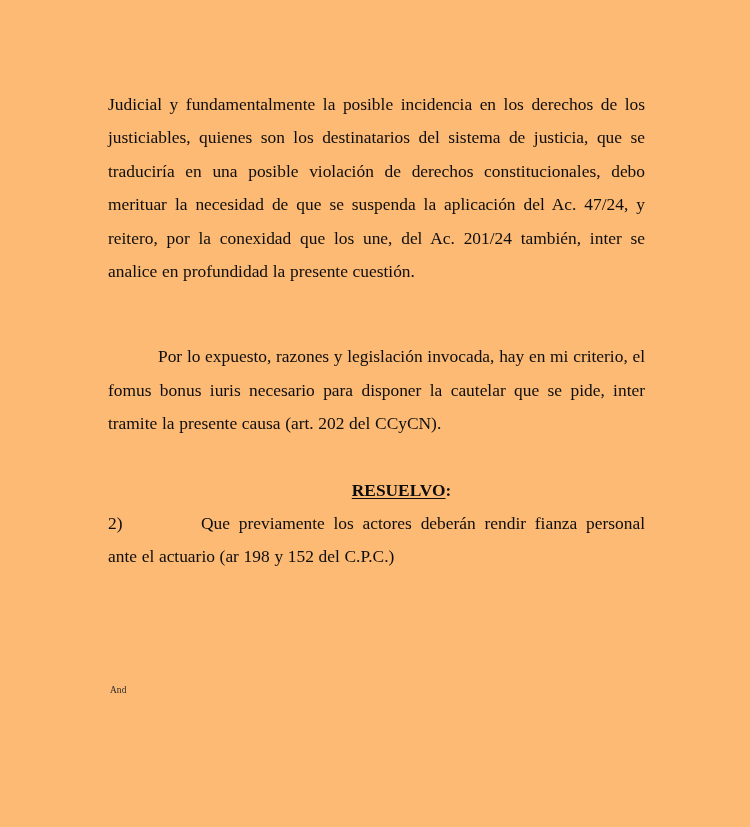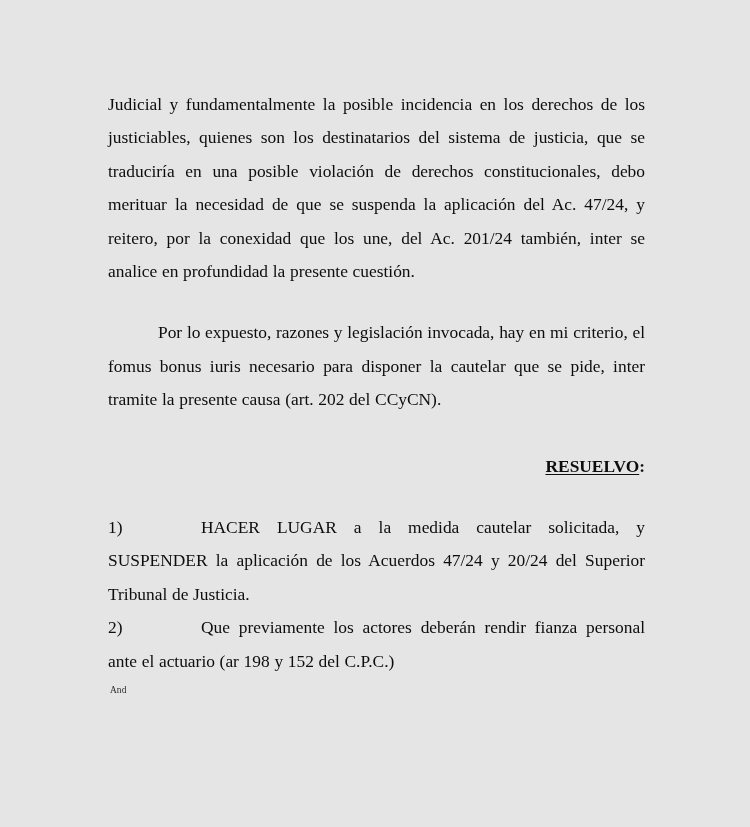--- a/index.html
+++ b/index.html
@@ -15,21 +15,21 @@
     font-family: "Liberation Serif", "DejaVu Serif", serif;
     color: #0d0d0d;
     -webkit-font-smoothing: antialiased;
   }
   .page {
     position: absolute;
     left: 0;
     top: 0;
     width: 750px;
     height: 827px;
-    background: #e5e5e5;
+    background: #fdba74;
     overflow: hidden;
   }
   
   .doc-body {
     position: absolute;
     left: 108px;
     top: 88px;
     width: 537px;
   }
   .para {
@@ -38,33 +38,33 @@
     line-height: 33.4px;
     text-align: justify;
     text-justify: inter-word;
     hyphens: none;
     word-spacing: 0.02em;
   }
   .para.indent {
     text-indent: 50px;
   }
   .gap-para {
-    margin-top: 28px;
+    margin-top: 52px;
   }
   .gap-small {
     margin-top: 0px;
   }
   
   .resuelvo-line {
     margin: 0;
     margin-top: 33px;
     font-size: 17.4px;
     line-height: 33.4px;
     text-indent: 50px;
-    text-align: right;
+    text-align: center;
   }
   .resuelvo-word {
     font-weight: bold;
     text-decoration: underline;
     text-underline-offset: 2px;
   }
   .resuelvo-colon {
     font-weight: bold;
     text-decoration: none;
   }
@@ -112,23 +112,20 @@
   <div class="doc-body">
 
     <p class="para">Judicial y fundamentalmente la posible incidencia en los derechos de los justiciables, quienes son los destinatarios del sistema de justicia, que se traduciría en una posible violación de derechos constitucionales, debo merituar la necesidad de que se suspenda la aplicación del Ac. 47/24, y reitero, por la conexidad que los une, del Ac. 201/24 también, inter se analice en profundidad la presente cuestión.</p>
 
     <p class="para indent gap-para">Por lo expuesto, razones y legislación invocada, hay en mi criterio, el fomus bonus iuris necesario para disponer la cautelar que se pide, inter tramite la presente causa (art. 202 del CCyCN).</p>
 
     <p class="resuelvo-line">
       <span class="resuelvo-word">RESUELVO</span><span class="resuelvo-colon">:</span>
     </p>
 
-    <p class="para gap-para">
-      <span class="item-num">1)</span><span class="item-gap"></span><span>HACER LUGAR a la medida cautelar solicitada, y SUSPENDER la aplicación de los Acuerdos 47/24 y 20/24 del Superior Tribunal de Justicia.</span>
-    </p>
 
     <p class="para gap-small">
       <span class="item-num">2)</span><span class="item-gap"></span><span>Que previamente los actores deberán rendir fianza personal ante el actuario (ar 198 y 152 del C.P.C.)</span>
     </p>
 
   </div>
 
   <div class="stray-frag">And</div>
 
 

